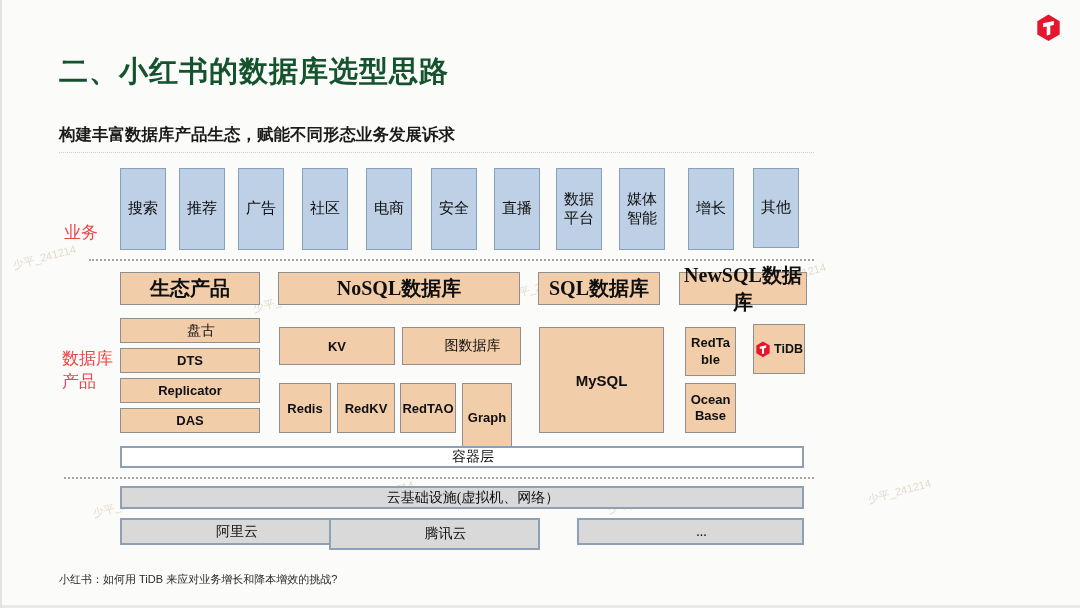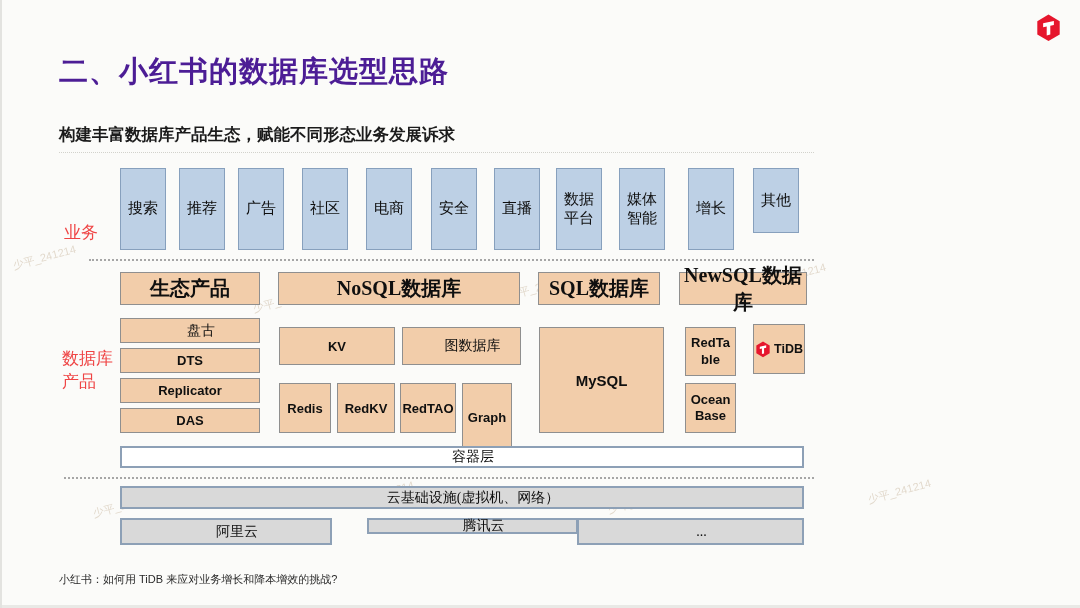--- a/index.html
+++ b/index.html
@@ -6,21 +6,21 @@
   body{
     width:1080px;height:608px;position:relative;overflow:hidden;
     background:#fbfbf9;
     font-family:"Liberation Sans","DejaVu Sans",sans-serif;
     border-left:2px solid #e3e3e0;
     box-sizing:border-box;
   }
   .edge-bottom{position:absolute;left:0;right:0;bottom:0;height:3px;background:#e9e9e6;}
   .slide-title{
     position:absolute;left:57px;top:52px;
-    font-size:29px;font-weight:bold;color:#4c1d95;letter-spacing:1px;
+    font-size:29px;font-weight:bold;color:#14532d;letter-spacing:1px;
   }
   .slide-subtitle{
     position:absolute;left:57px;top:124px;
     font-size:16.5px;font-weight:bold;color:#1b1b1b;
   }
   .footer-note{
     position:absolute;left:57px;top:572px;
     font-size:11px;color:#2a2a2a;
   }
   .header-logo{position:absolute;left:1033px;top:14px;width:27px;height:28px;}
@@ -108,21 +108,21 @@
   </div>
 <div class="box blue serif15 wrap2" style="left:554px;top:168px;width:46px;height:82px">
     <span>数据平台</span>
   </div>
 <div class="box blue serif15 wrap2" style="left:617px;top:168px;width:46px;height:82px">
     <span>媒体智能</span>
   </div>
 <div class="box blue serif15 wrap2" style="left:686px;top:168px;width:46px;height:82px">
     <span>增长</span>
   </div>
-<div class="box blue serif15 wrap2" style="left:751px;top:168px;width:46px;height:65px">
+<div class="box blue serif15 wrap2" style="left:751px;top:168px;width:46px;height:80px">
     <span>其他</span>
   </div>
 
 <div class="side-label" style="left:60px;top:348px;width:52px">数据库产品</div>
 
 <div class="box orange mixed" style="left:118px;top:272px;width:140px;height:33px">
     <span>生态产品</span>
   </div>
 <div class="box orange mixed" style="left:276px;top:272px;width:242px;height:33px">
     <span>NoSQL数据库</span>
@@ -192,21 +192,21 @@
     <span>容器层</span>
   </div>
 
 <div class="box grayb serif" style="left:118px;top:486px;width:684px;height:23px">
     <span>云基础设施(虚拟机、网络）</span>
   </div>
 
 <div class="box grayb serif" style="left:118px;top:518px;width:212px;height:27px">
     <span>阿里云</span>
   </div>
-<div class="box grayb serif" style="left:365px;top:518px;width:211px;height:16px">
+<div class="box grayb serif" style="left:327px;top:518px;width:211px;height:32px">
     <span>腾讯云</span>
   </div>
 <div class="box grayb serif" style="left:575px;top:518px;width:227px;height:27px">
     <span>...</span>
   </div>
 
 <div class="footer-note">小红书：如何用 TiDB 来应对业务增长和降本增效的挑战?</div>
 
 <div class="edge-bottom"></div>
 

